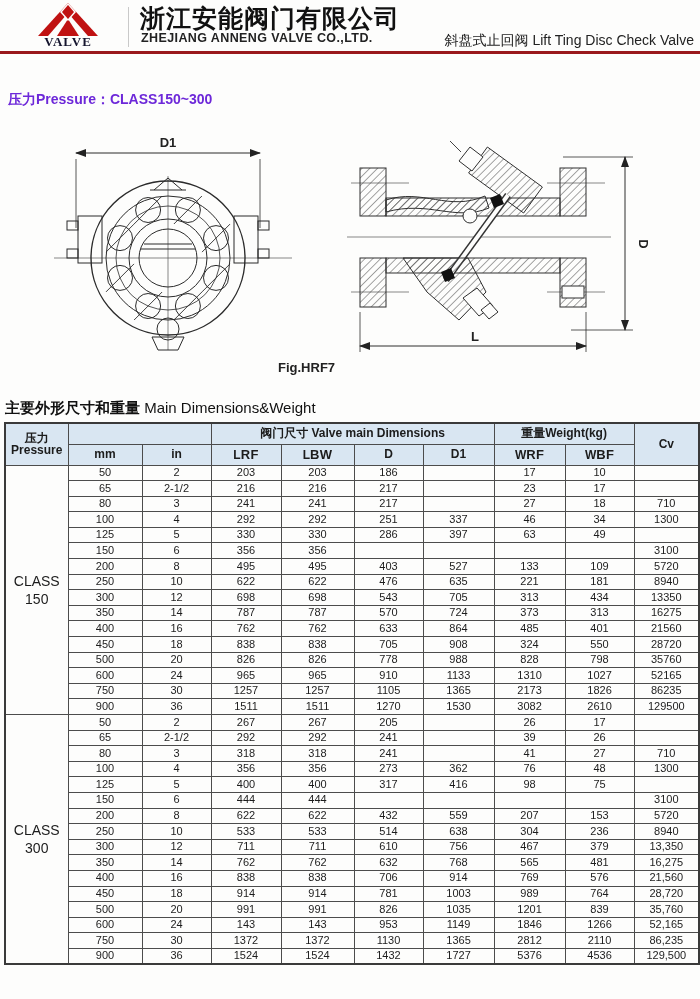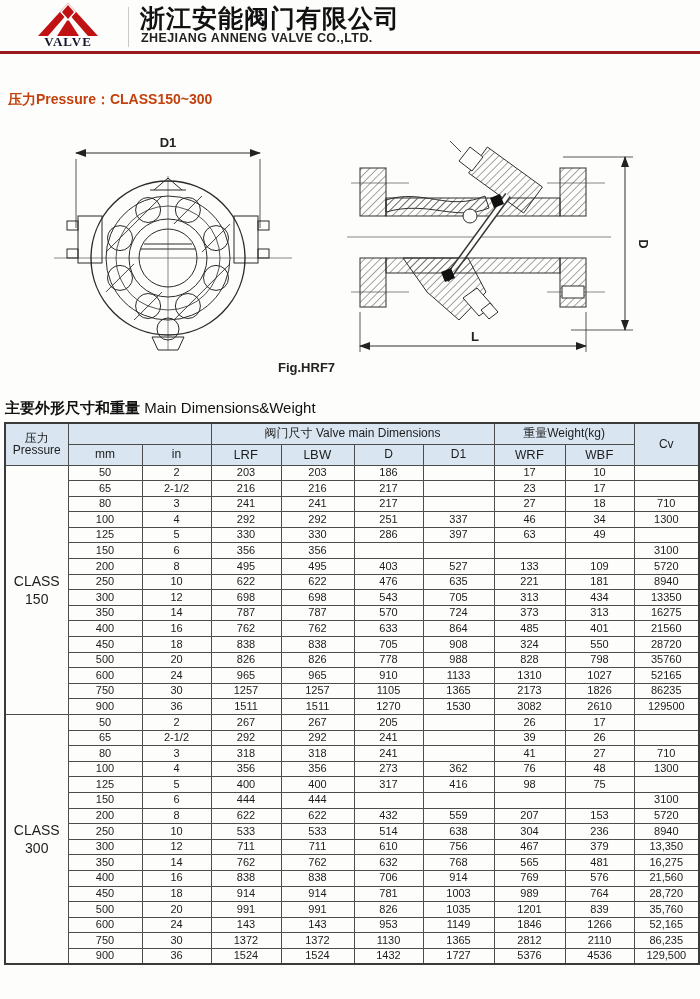--- a/index.html
+++ b/index.html
@@ -15,60 +15,61 @@
     position:absolute; left:18px; top:34px; width:100px; text-align:center;
     font-family:"Liberation Serif","DejaVu Serif",serif;
     font-weight:bold; font-size:13px; letter-spacing:1px; color:#15152e;
   }
   .header-vdiv { position:absolute; left:128px; top:7px; width:1px; height:40px; background:#c9c9c9; }
   .company-cn { position:absolute; left:140px; top:2px; font-size:25px; font-weight:bold; letter-spacing:1px; color:#111; }
   .company-en { position:absolute; left:141px; top:31px; font-size:12.5px; font-weight:bold; letter-spacing:.4px; color:#222; }
   .product-title { position:absolute; right:6px; top:32px; font-size:14px; color:#222; }
   .header-rule { position:absolute; left:0; top:51px; width:700px; height:3px; background:#9a191c; }
   
-  .pressure-line { position:absolute; left:8px; top:91px; font-size:14px; font-weight:bold; color:#c2410c; }
+  .pressure-line { position:absolute; left:8px; top:91px; font-size:14px; font-weight:bold; color:#6d28d9; }
   
   .fig-front { position:absolute; left:52px; top:132px; }
   .fig-side  { position:absolute; left:343px; top:140px; }
   .fig-caption { position:absolute; left:278px; top:360px; font-size:13px; font-weight:bold; color:#222; }
   svg text { font-family:"Liberation Sans","DejaVu Sans",sans-serif; fill:#222; }
   
   .section-title { position:absolute; left:5px; top:399px; font-size:15px; color:#111; }
   .section-title .cn { font-weight:bold; }
   
   table.dims {
     position:absolute; left:4px; top:422px; width:694px;
     border-collapse:collapse; table-layout:fixed;
     border:2px solid #3a3a3a;
   }
   table.dims th, table.dims td {
     border:1px solid #4c4c4c; text-align:center; vertical-align:middle;
     padding:0; line-height:1.05; overflow:hidden; white-space:nowrap;
   }
-  table.dims thead th { background:#d9e6f2; font-weight:normal; font-size:12px; height:21px; }
+  table.dims thead th { background:#d9e6f2; font-weight:bold; font-size:12px; height:21px; }
   table.dims tbody td { height:15.6px; font-size:11px; background:#fdfdfc; }
   table.dims .class-cell { font-size:14px; line-height:1.3; }
   .sub { font-size:13px; letter-spacing:.3px; }
 </style>
 </head>
 <body>
 
 <div class="page">
 
   <svg class="logo-mark" width="64" height="34" viewBox="0 0 64 34">
     <polygon points="32,0 62,33 2,33" fill="#c01212"></polygon>
     <polygon points="32,10 52,33 12,33" fill="#fdfdfc"></polygon>
     <polygon points="32,16 43,33 21,33" fill="#c01212"></polygon>
     <polygon points="32,0 40,9 32,18 24,9" fill="#fdfdfc"></polygon>
     <polygon points="32,2 38,9 32,16 26,9" fill="#c01212"></polygon>
   </svg>
   <div class="logo-text">VALVE</div>
   <div class="header-vdiv"></div>
   <div class="company-cn">浙江安能阀门有限公司</div>
   <div class="company-en">ZHEJIANG ANNENG VALVE CO.,LTD.</div>
+  <div class="product-title">斜盘式止回阀 Lift Ting Disc Check Valve</div>
   <div class="header-rule"></div>
 
   <div class="pressure-line">压力Pressure：CLASS150~300</div>
 
   <svg class="fig-front" width="244" height="238" viewBox="0 0 244 238">
     <defs>
       <marker id="arr" markerWidth="11" markerHeight="8" refX="10" refY="4" orient="auto-start-reverse">
         <path d="M0,0 L11,4 L0,8 Z" fill="#222"></path>
       </marker>
     </defs>

